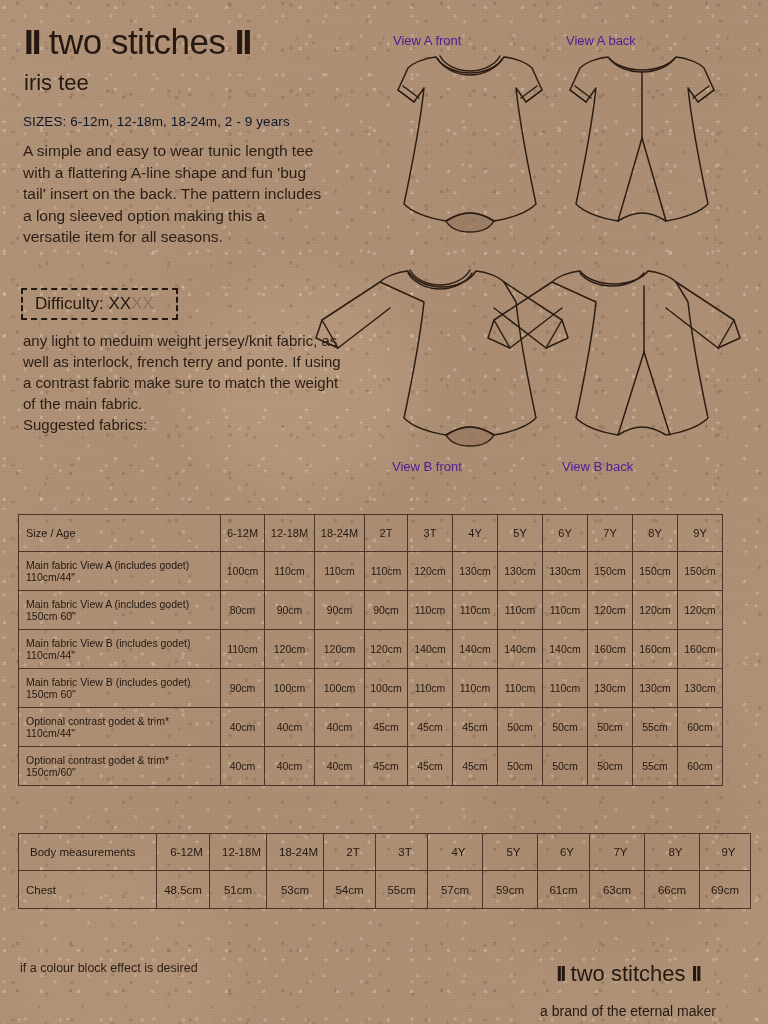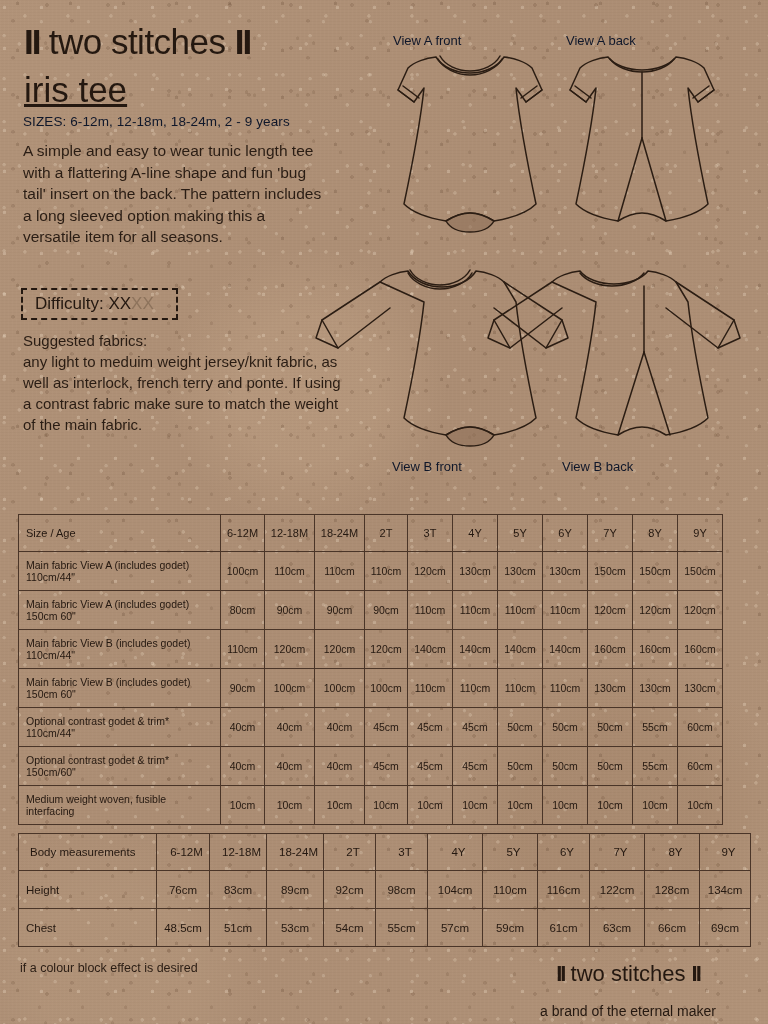--- a/index.html
+++ b/index.html
@@ -48,21 +48,21 @@
 
   
   .brand-top{
     position:absolute;left:24px;top:24px;
     font-size:35px;font-weight:400;letter-spacing:-.5px;
     color:#241810;white-space:nowrap;line-height:1;
   }
   .bars{font-weight:700;letter-spacing:-2px;}
   .pattern-name{
     position:absolute;left:24px;top:72px;
-    font-size:35px;color:#241810;line-height:1;text-decoration:underline;
+    font-size:22px;color:#241810;line-height:1;
   }
   .sizes-line{
     position:absolute;left:23px;top:114px;
     font-size:13.5px;color:#0f172a;letter-spacing:.1px;
   }
   .desc{
     position:absolute;left:23px;top:140px;width:300px;
     font-size:15.5px;line-height:21.5px;color:#2a1d14;
   }
   .difficulty-box{
@@ -72,21 +72,21 @@
     font-size:17px;color:#241810;line-height:1;
   }
   .diff-faded{color:#8d735c;}
   .fabrics{
     position:absolute;left:23px;top:330px;width:330px;
     font-size:15px;line-height:21px;color:#2a1d14;
   }
 
   
   .view-label{
-    position:absolute;font-size:13px;color:#0f172a;white-space:nowrap;
+    position:absolute;font-size:13px;color:#4c1d95;white-space:nowrap;
   }
   .lbl-af{left:393px;top:33px;}
   .lbl-ab{left:566px;top:33px;}
   .lbl-bf{left:392px;top:459px;}
   .lbl-bb{left:562px;top:459px;}
 
   .illos{position:absolute;left:280px;top:46px;width:480px;height:410px;}
 
   
   table{
@@ -156,22 +156,22 @@
   </div>
 
   <div class="desc">A simple and easy to wear tunic length tee with a flattering A-line shape and fun 'bug tail' insert on the back. The pattern includes a long sleeved option making this a versatile item for all seasons.</div>
 
   <div class="difficulty-box">
     <span>Difficulty:</span>
     <span>XX</span><span class="diff-faded">XX</span>
   </div>
 
   <div class="fabrics">
+    <div>any light to meduim weight jersey/knit fabric, as well as interlock, french terry and ponte. If using  a contrast fabric make sure to match the weight of the main fabric.</div>
     <div>Suggested fabrics:</div>
-    <div>any light to meduim weight jersey/knit fabric, as well as interlock, french terry and ponte. If using  a contrast fabric make sure to match the weight of the main fabric.</div>
   </div>
 
   <div class="view-label lbl-af">View A front</div>
   <div class="view-label lbl-ab">View A back</div>
   <div class="view-label lbl-bf">View B front</div>
   <div class="view-label lbl-bb">View B back</div>
 
   <div class="illos">
     <svg width="480" height="410" viewBox="0 0 480 410" fill="none" stroke="#2b1d13" stroke-width="1.5" stroke-linejoin="round" stroke-linecap="round">
 
@@ -393,34 +393,20 @@
           <td>40cm</td>
           <td>40cm</td>
           <td>45cm</td>
           <td>45cm</td>
           <td>45cm</td>
           <td>50cm</td>
           <td>50cm</td>
           <td>50cm</td>
           <td>55cm</td>
           <td>60cm</td>
-        </tr>
-        <tr>
-          <td class="rowlabel">Medium weight woven, fusible interfacing</td>
-          <td>10cm</td>
-          <td>10cm</td>
-          <td>10cm</td>
-          <td>10cm</td>
-          <td>10cm</td>
-          <td>10cm</td>
-          <td>10cm</td>
-          <td>10cm</td>
-          <td>10cm</td>
-          <td>10cm</td>
-          <td>10cm</td>
         </tr>
       </tbody>
   </table>
 
   <table id="body-table">
     <colgroup>
       <col style="width:138px">
         <col style="width:53px">
         <col style="width:57px">
         <col style="width:57px">
@@ -444,34 +430,20 @@
         <th>4Y</th>
         <th>5Y</th>
         <th>6Y</th>
         <th>7Y</th>
         <th>8Y</th>
         <th>9Y</th>
       </tr>
     </thead>
     <tbody>
         <tr>
-          <td class="rowlabel">Height</td>
-          <td>76cm</td>
-          <td>83cm</td>
-          <td>89cm</td>
-          <td>92cm</td>
-          <td>98cm</td>
-          <td>104cm</td>
-          <td>110cm</td>
-          <td>116cm</td>
-          <td>122cm</td>
-          <td>128cm</td>
-          <td>134cm</td>
-        </tr>
-        <tr>
           <td class="rowlabel">Chest</td>
           <td>48.5cm</td>
           <td>51cm</td>
           <td>53cm</td>
           <td>54cm</td>
           <td>55cm</td>
           <td>57cm</td>
           <td>59cm</td>
           <td>61cm</td>
           <td>63cm</td>

